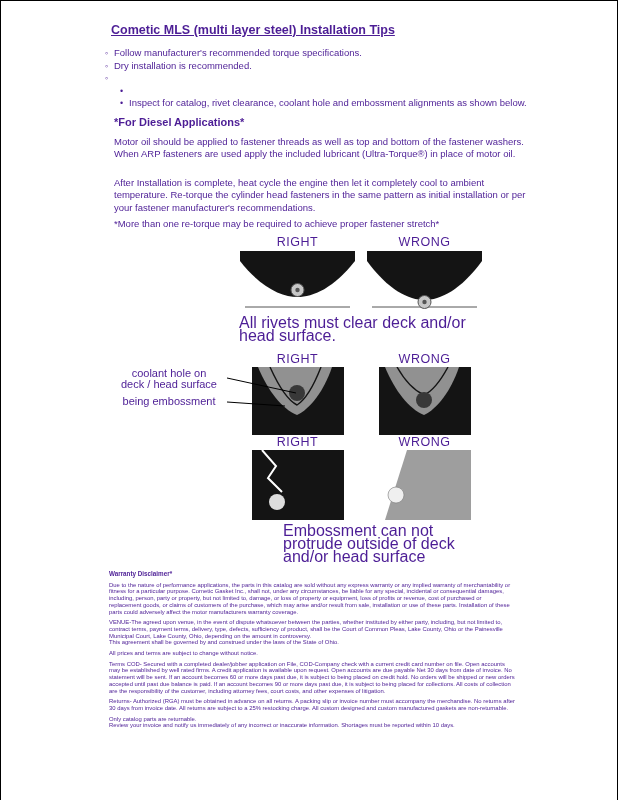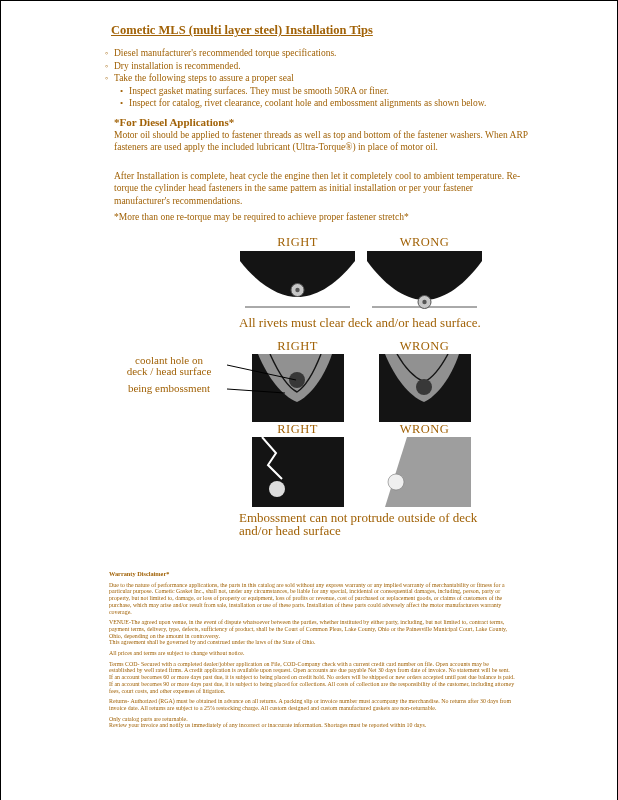--- a/index.html
+++ b/index.html
@@ -5,44 +5,44 @@
   * { margin:0; padding:0; box-sizing:border-box; }
   html,body { background:#e8e8e8; }
   .page {
     position:relative;
     width:618px; height:800px;
     margin:0 auto;
     background:#ffffff;
     border-top:1px solid #000;
     border-left:1px solid #000;
     border-right:1px solid #000;
-    font-family:Liberation Serif, serif;
-    color:#a16207;
+    font-family:Liberation Sans, sans-serif;
+    color:#4c1d95;
     overflow:hidden;
   }
   .title {
     position:absolute; left:110px; top:22px;
     font-size:12.5px; font-weight:bold; text-decoration:underline;
   }
   .intro { position:absolute; left:104px; top:46px; width:440px; font-size:9.5px; line-height:12.5px; }
   .b-item { display:flex; }
   .b-marker { width:9px; flex:0 0 9px; font-size:9px; }
   .sub { margin-left:15px; }
   .diesel { position:absolute; left:113px; top:115px; width:414px; font-size:9.5px; line-height:12.5px; }
-  .diesel-h { font-size:11px; font-weight:bold; }
+  .diesel-h { font-size:11px; font-weight:bold; margin-bottom:7px; }
   .para2 { margin-top:16px; }
   .note { margin-top:4px; }
 
   .diagrams { position:absolute; left:238px; top:234px; width:244px; }
   .diag-row { display:flex; gap:10px; position:relative; }
   .col { width:117px; }
   .rw-label { text-align:center; font-size:12.5px; line-height:15px; letter-spacing:0.5px; }
   .col svg { display:block; margin:0 auto; }
-  .caption { font-size:13px; line-height:13px; margin:4px 0 10px 0; }
-  .pre { white-space:pre-line; }
+  .caption { font-size:16px; line-height:13px; margin:4px 0 10px 0; }
+  .pre { white-space:pre-line;margin-left:44px; }
 
   .callout {
     position:absolute; width:112px; left:-126px;
     font-size:11px; line-height:11px; text-align:center; white-space:pre-line;
   }
   .callout-coolant { top:16px; }
   .callout-emboss { top:44px; }
   .callout-lines { position:absolute; left:-20px; top:0; overflow:visible; }
 
   .warranty { position:absolute; left:108px; top:570px; width:406px; font-size:5.9px; line-height:6.7px; }
@@ -54,33 +54,31 @@
 </head>
 <body>
 
 <div class="page">
 
   <div class="title">Cometic MLS (multi layer steel) Installation Tips</div>
 
   <div class="intro">
     <div class="b-item">
       <span class="b-marker">◦</span>
-      <span>Diesel manufacturer's recommended torque specifications.</span>
+      <span>Follow manufacturer's recommended torque specifications.</span>
     </div>
     <div class="b-item">
       <span class="b-marker">◦</span>
       <span>Dry installation is recommended.</span>
     </div>
     <div class="b-item">
       <span class="b-marker">◦</span>
-      <span>Take the following steps to assure a proper seal</span>
     </div>
     <div class="b-item sub">
       <span class="b-marker">•</span>
-      <span>Inspect gasket mating surfaces. They must be smooth 50RA or finer.</span>
     </div>
     <div class="b-item sub">
       <span class="b-marker">•</span>
       <span>Inspect for catalog, rivet clearance, coolant hole and embossment alignments as shown below.</span>
     </div>
   </div>
 
   <div class="diesel">
     <div class="diesel-h">*For Diesel Applications*</div>
     <div class="para1">Motor oil should be applied to fastener threads as well as top and bottom of the fastener washers. When ARP fasteners are used apply the included lubricant (Ultra-Torque®) in place of motor oil.</div>

